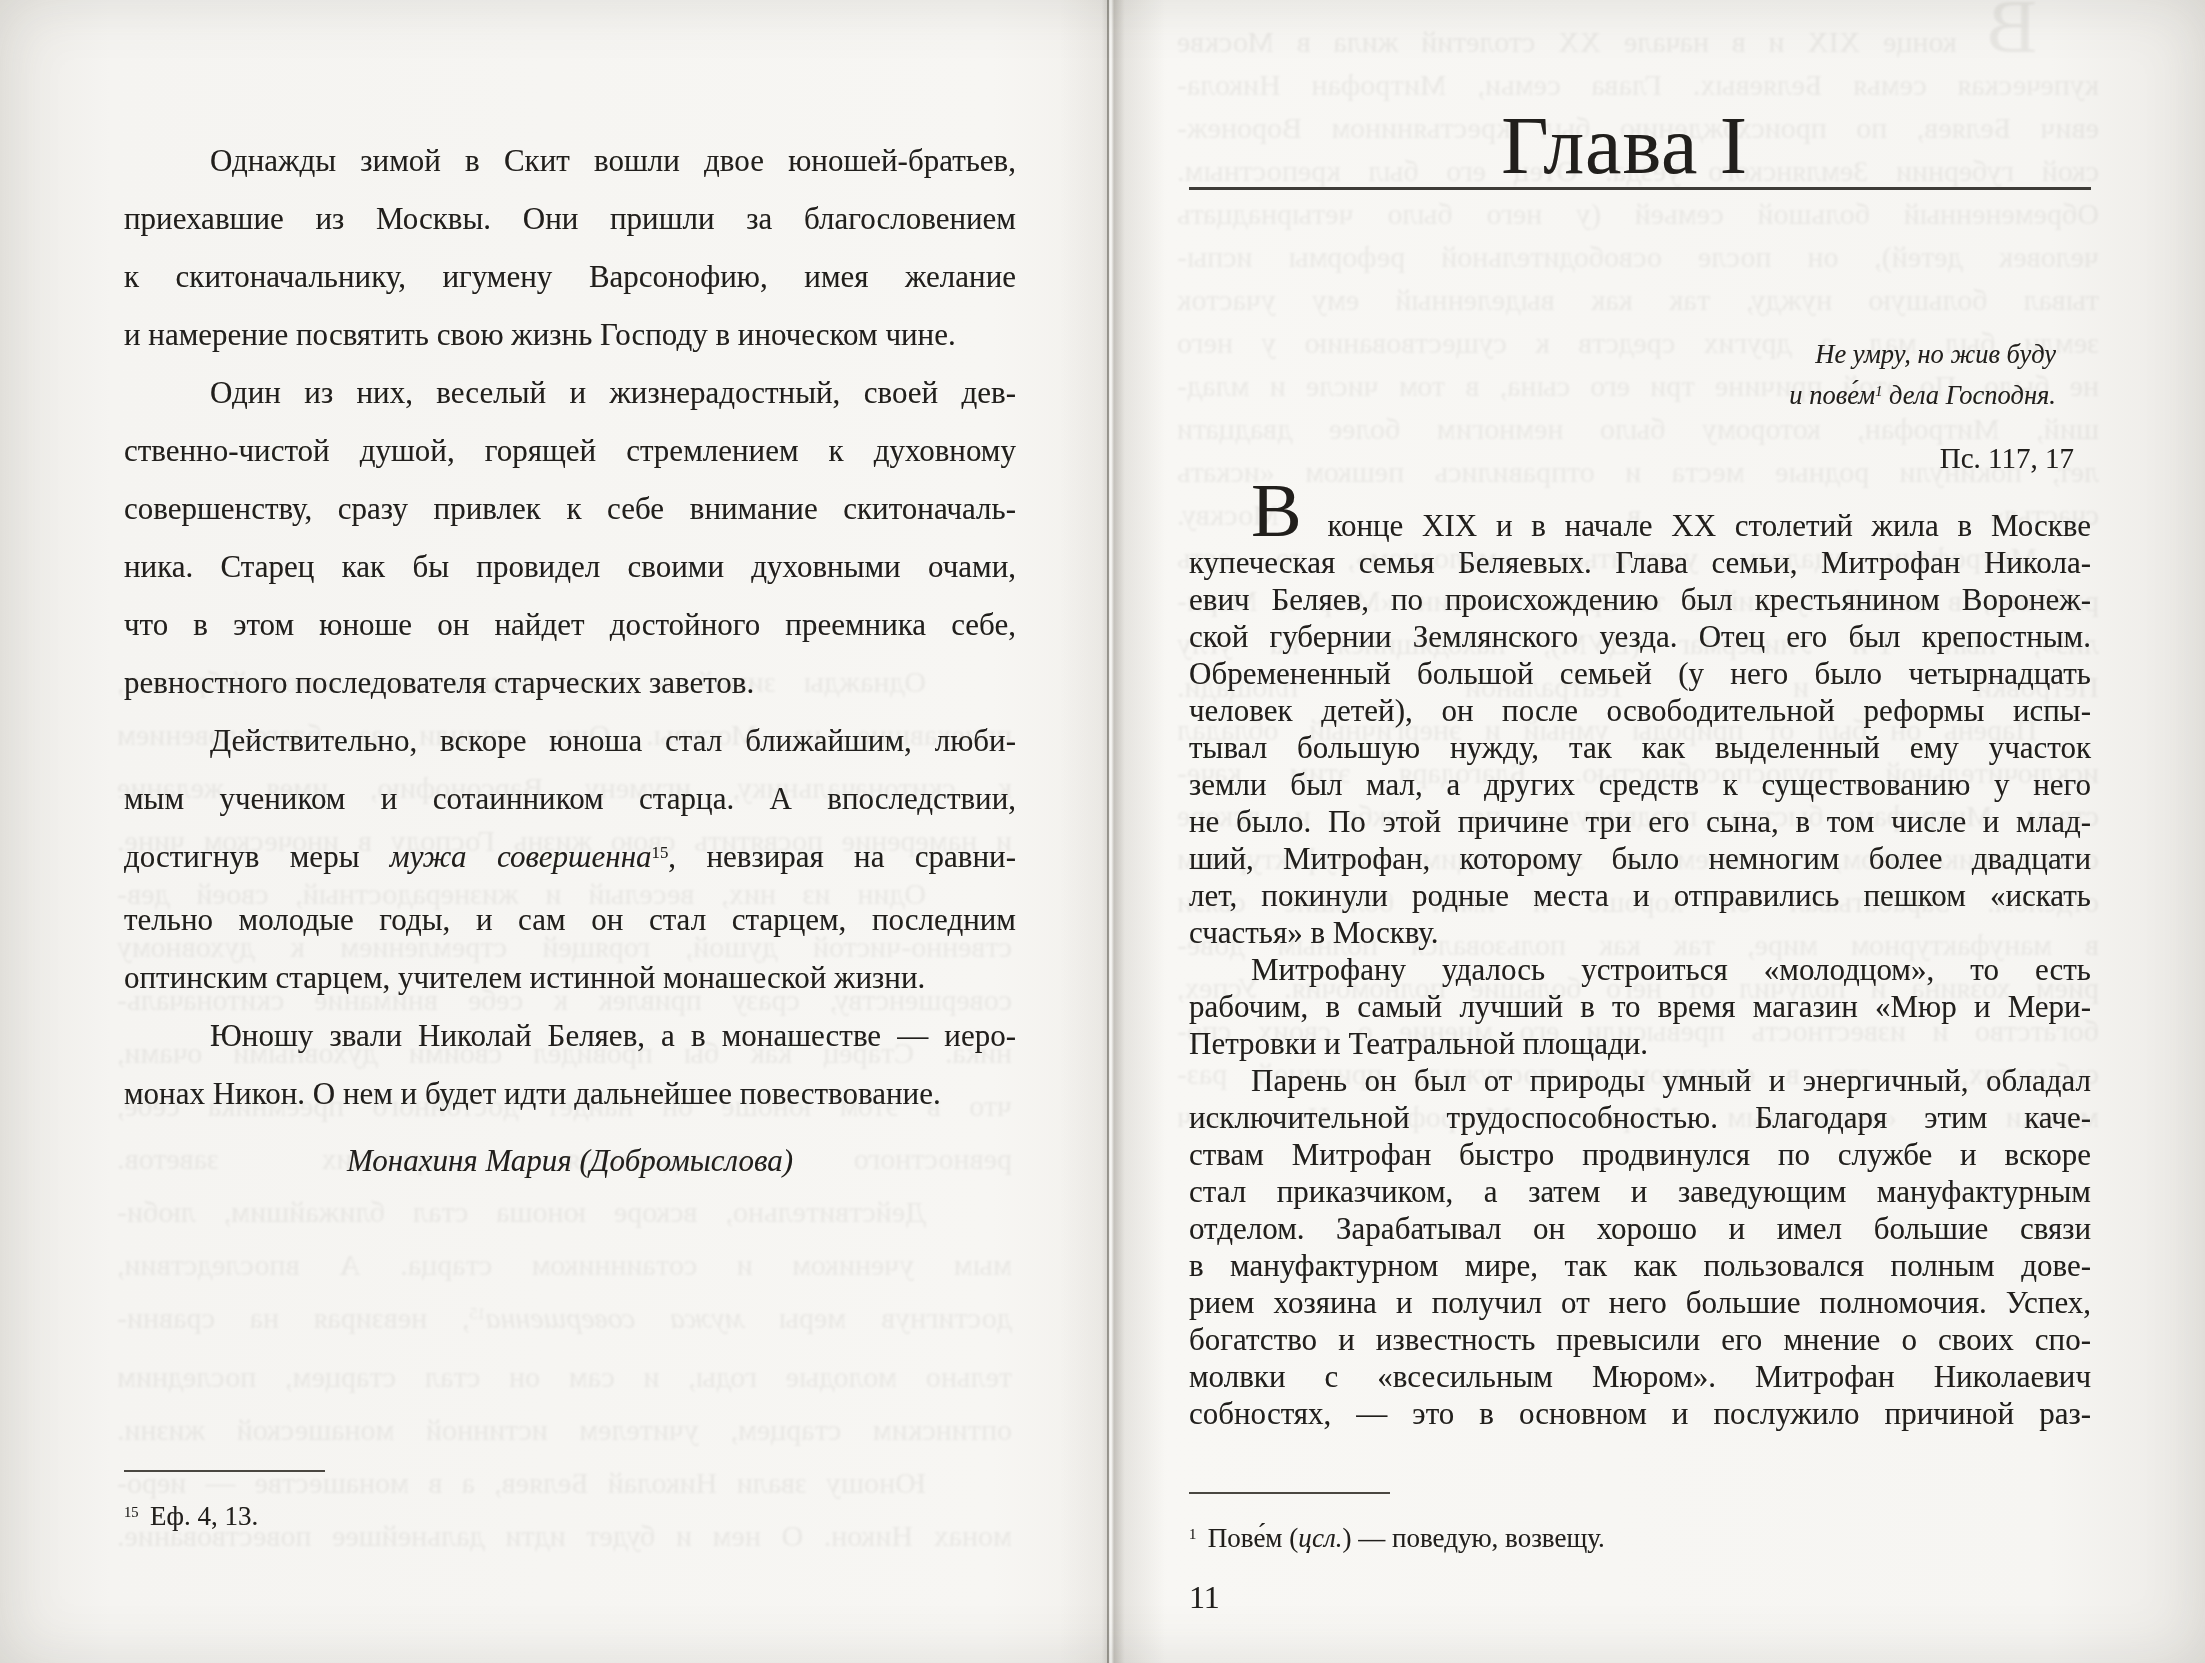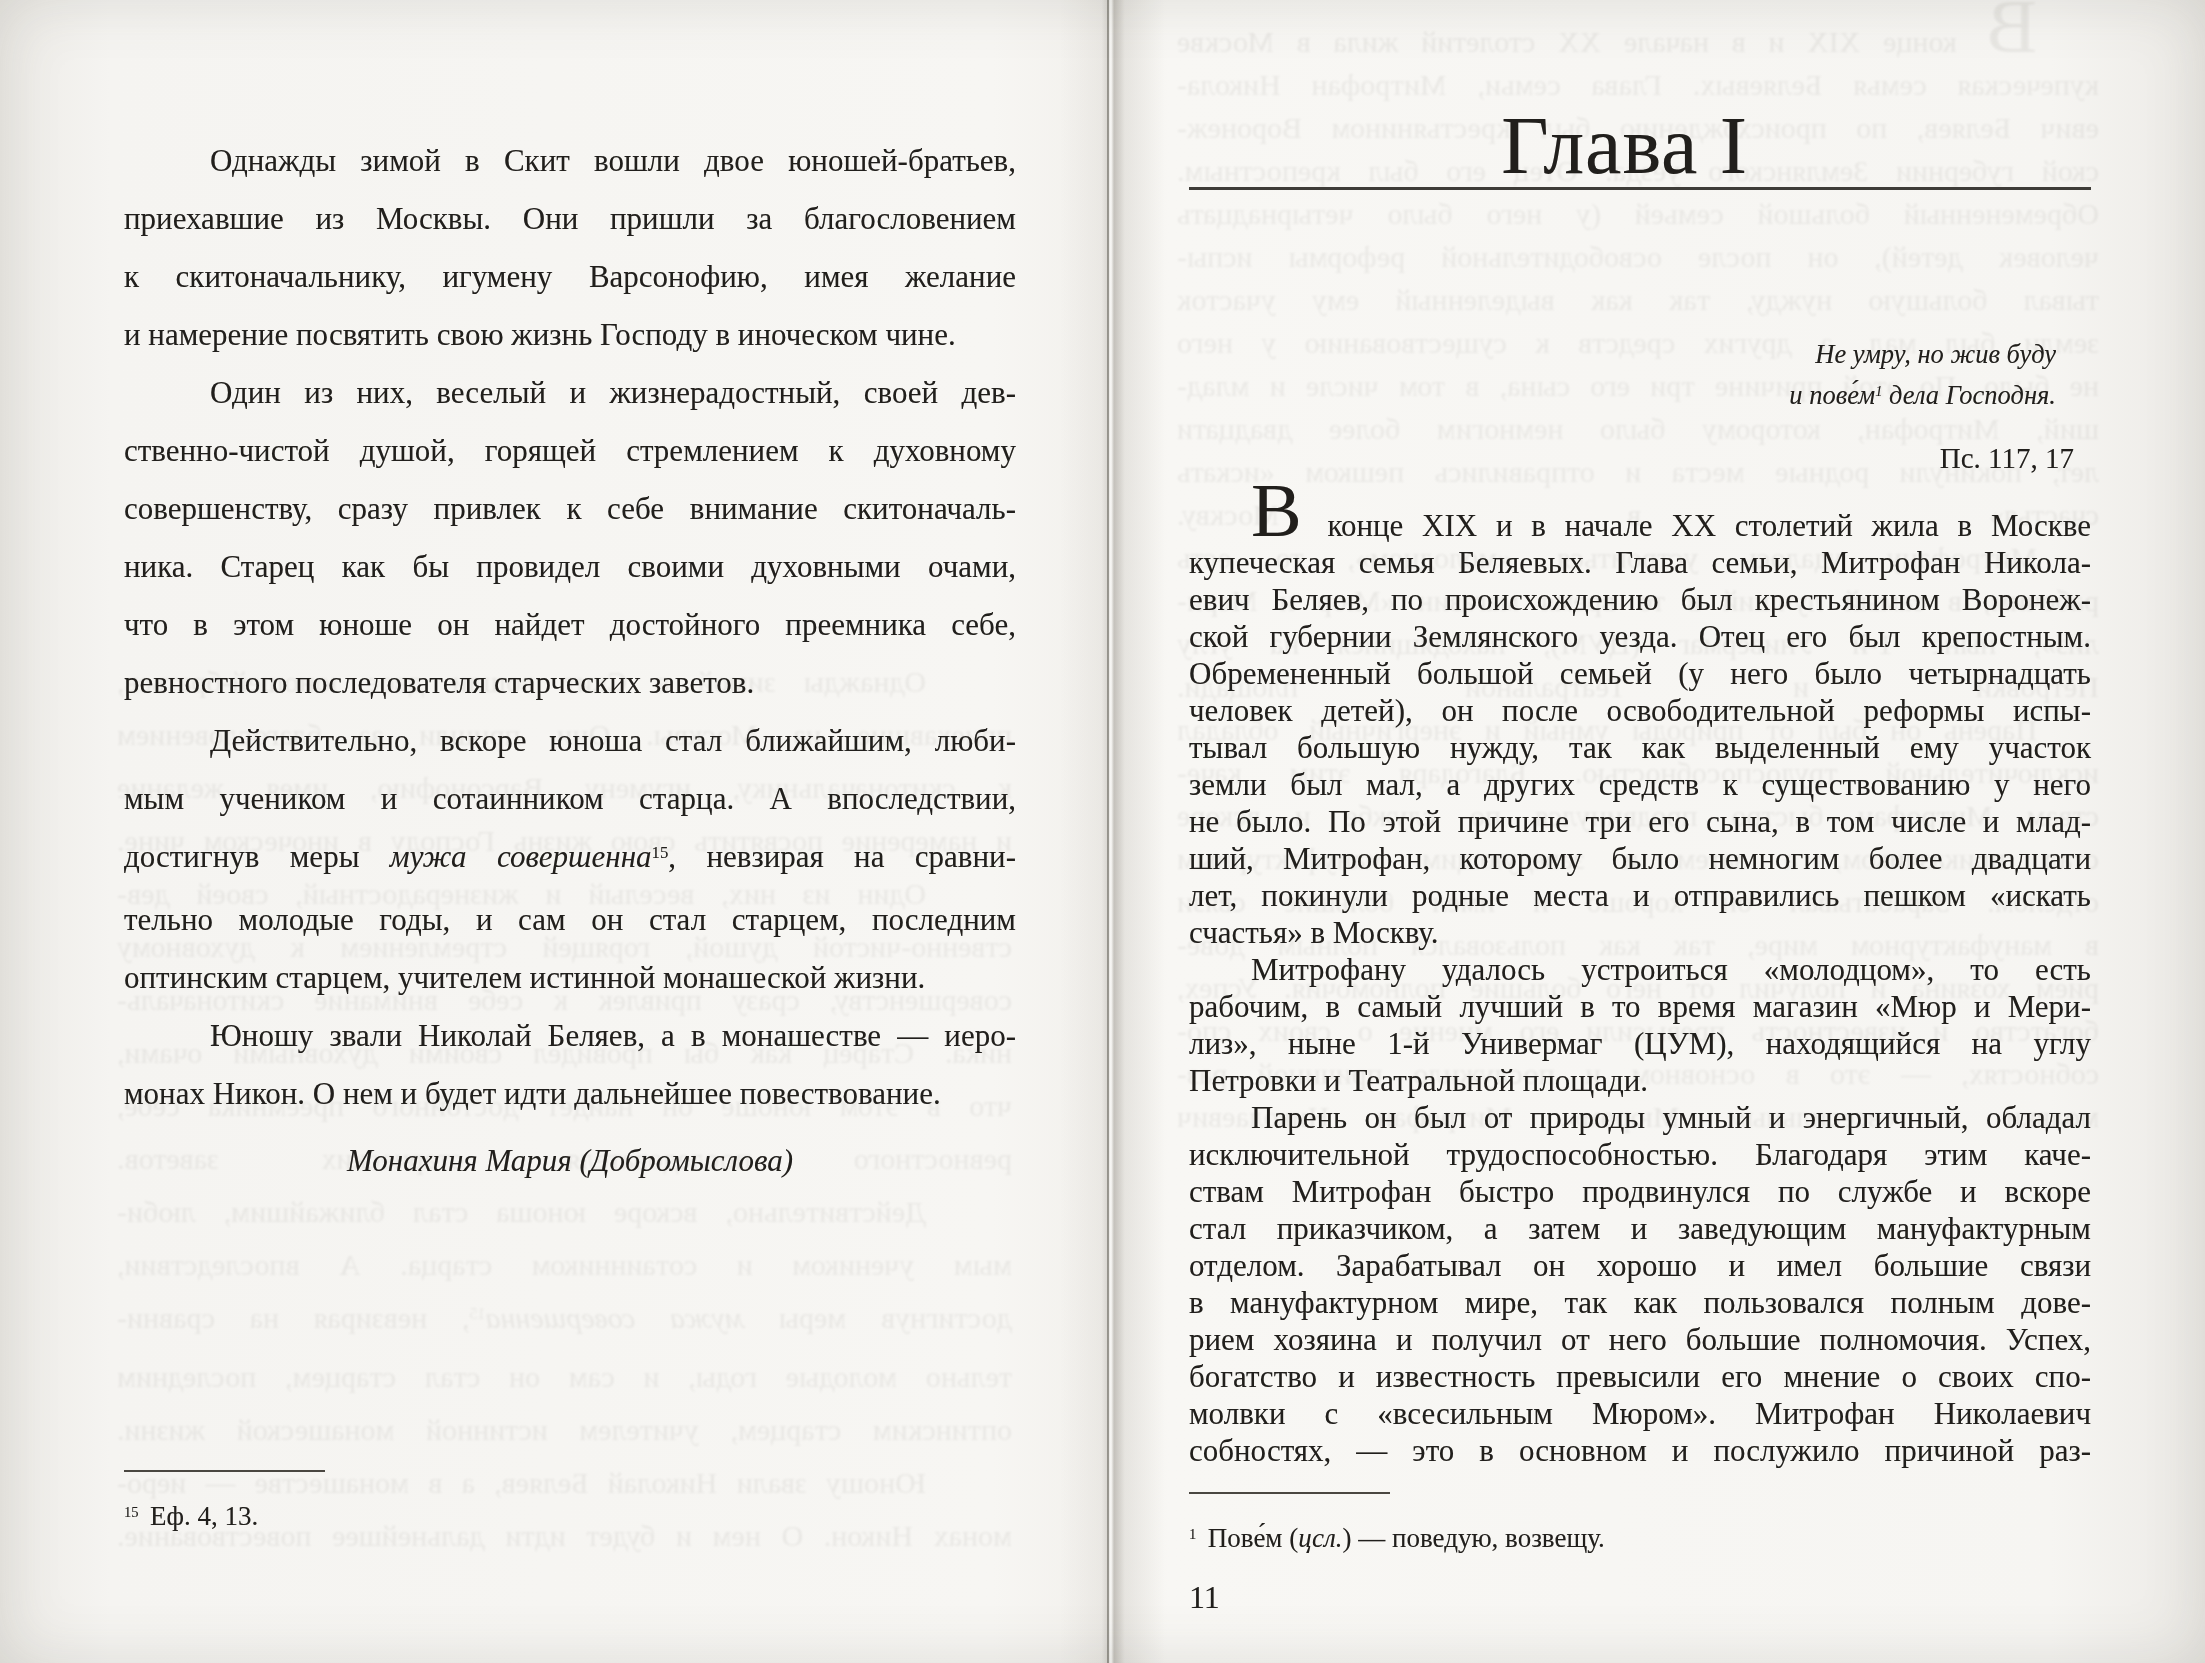--- a/index.html
+++ b/index.html
@@ -162,21 +162,20 @@
         <div class="line">Обремененный большой семьей (у него было четырнадцать</div>
         <div class="line">человек детей), он после освободительной реформы испы-</div>
         <div class="line">тывал большую нужду, так как выделенный ему участок</div>
         <div class="line">земли был мал, а других средств к существованию у него</div>
         <div class="line">не было. По этой причине три его сына, в том числе и млад-</div>
         <div class="line">ший, Митрофан, которому было немногим более двадцати</div>
         <div class="line">лет, покинули родные места и отправились пешком «искать</div>
         <div class="line last">счастья» в Москву.</div>
         <div class="line first">Митрофану удалось устроиться «молодцом», то есть</div>
         <div class="line">рабочим, в самый лучший в то время магазин «Мюр и Мери-</div>
-        <div class="line">лиз», ныне 1-й Универмаг (ЦУМ), находящийся на углу</div>
         <div class="line last">Петровки и Театральной площади.</div>
         <div class="line first">Парень он был от природы умный и энергичный, обладал</div>
         <div class="line">исключительной трудоспособностью. Благодаря этим каче-</div>
         <div class="line">ствам Митрофан быстро продвинулся по службе и вскоре</div>
         <div class="line">стал приказчиком, а затем и заведующим мануфактурным</div>
         <div class="line">отделом. Зарабатывал он хорошо и имел большие связи</div>
         <div class="line">в мануфактурном мире, так как пользовался полным дове-</div>
         <div class="line">рием хозяина и получил от него большие полномочия. Успех,</div>
         <div class="line">богатство и известность превысили его мнение о своих спо-</div>
         <div class="line">молвки с «всесильным Мюром». Митрофан Николаевич</div>

